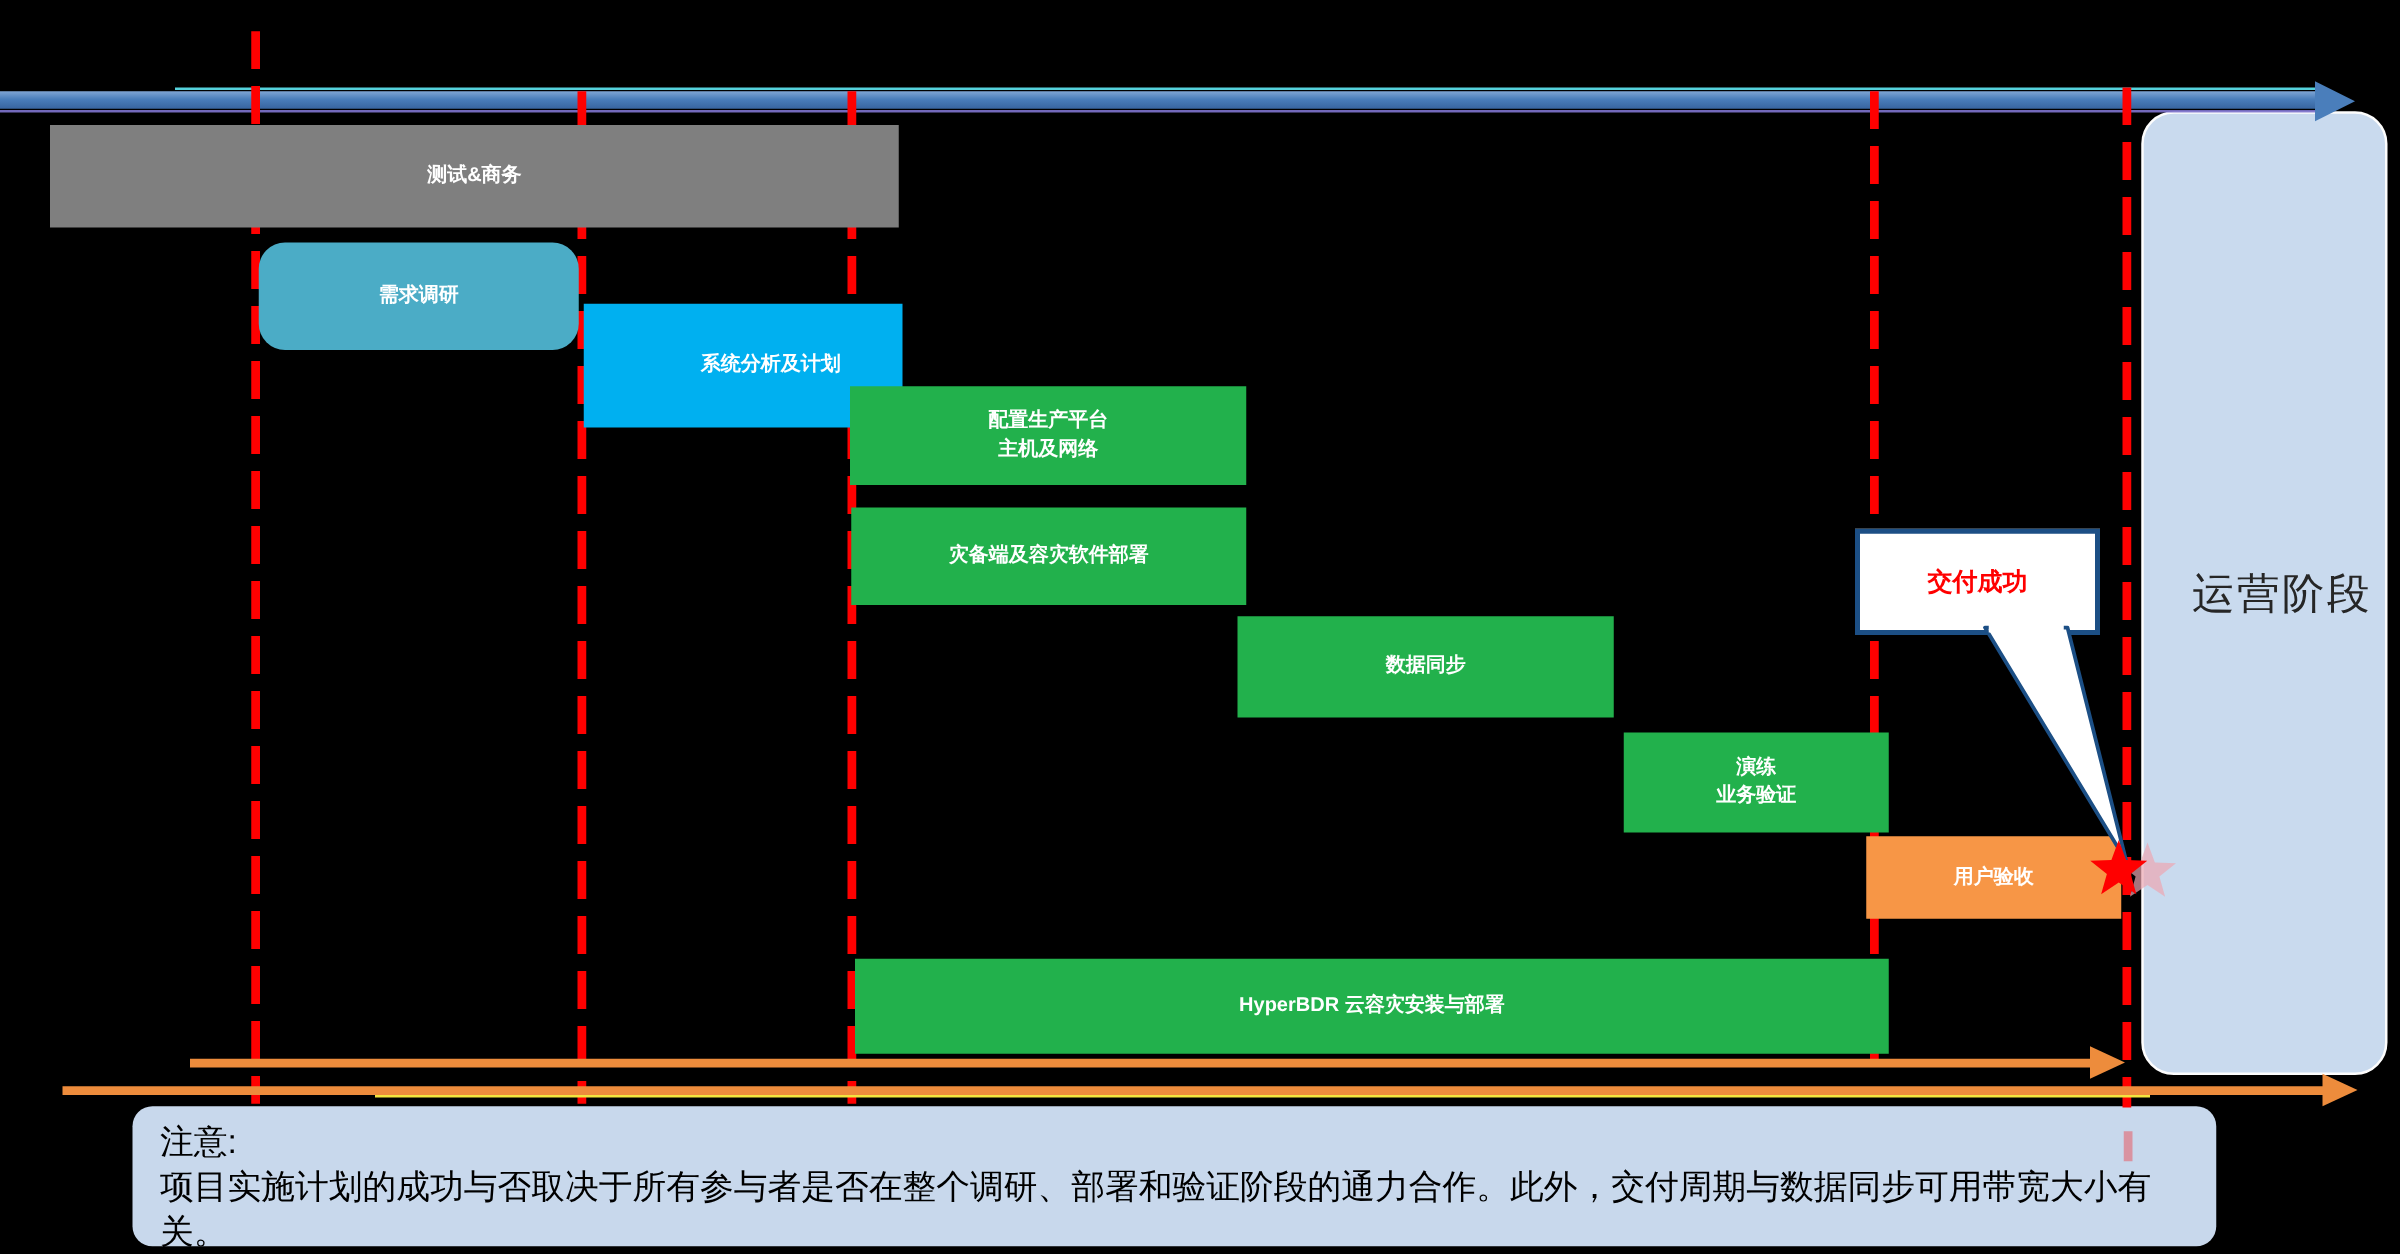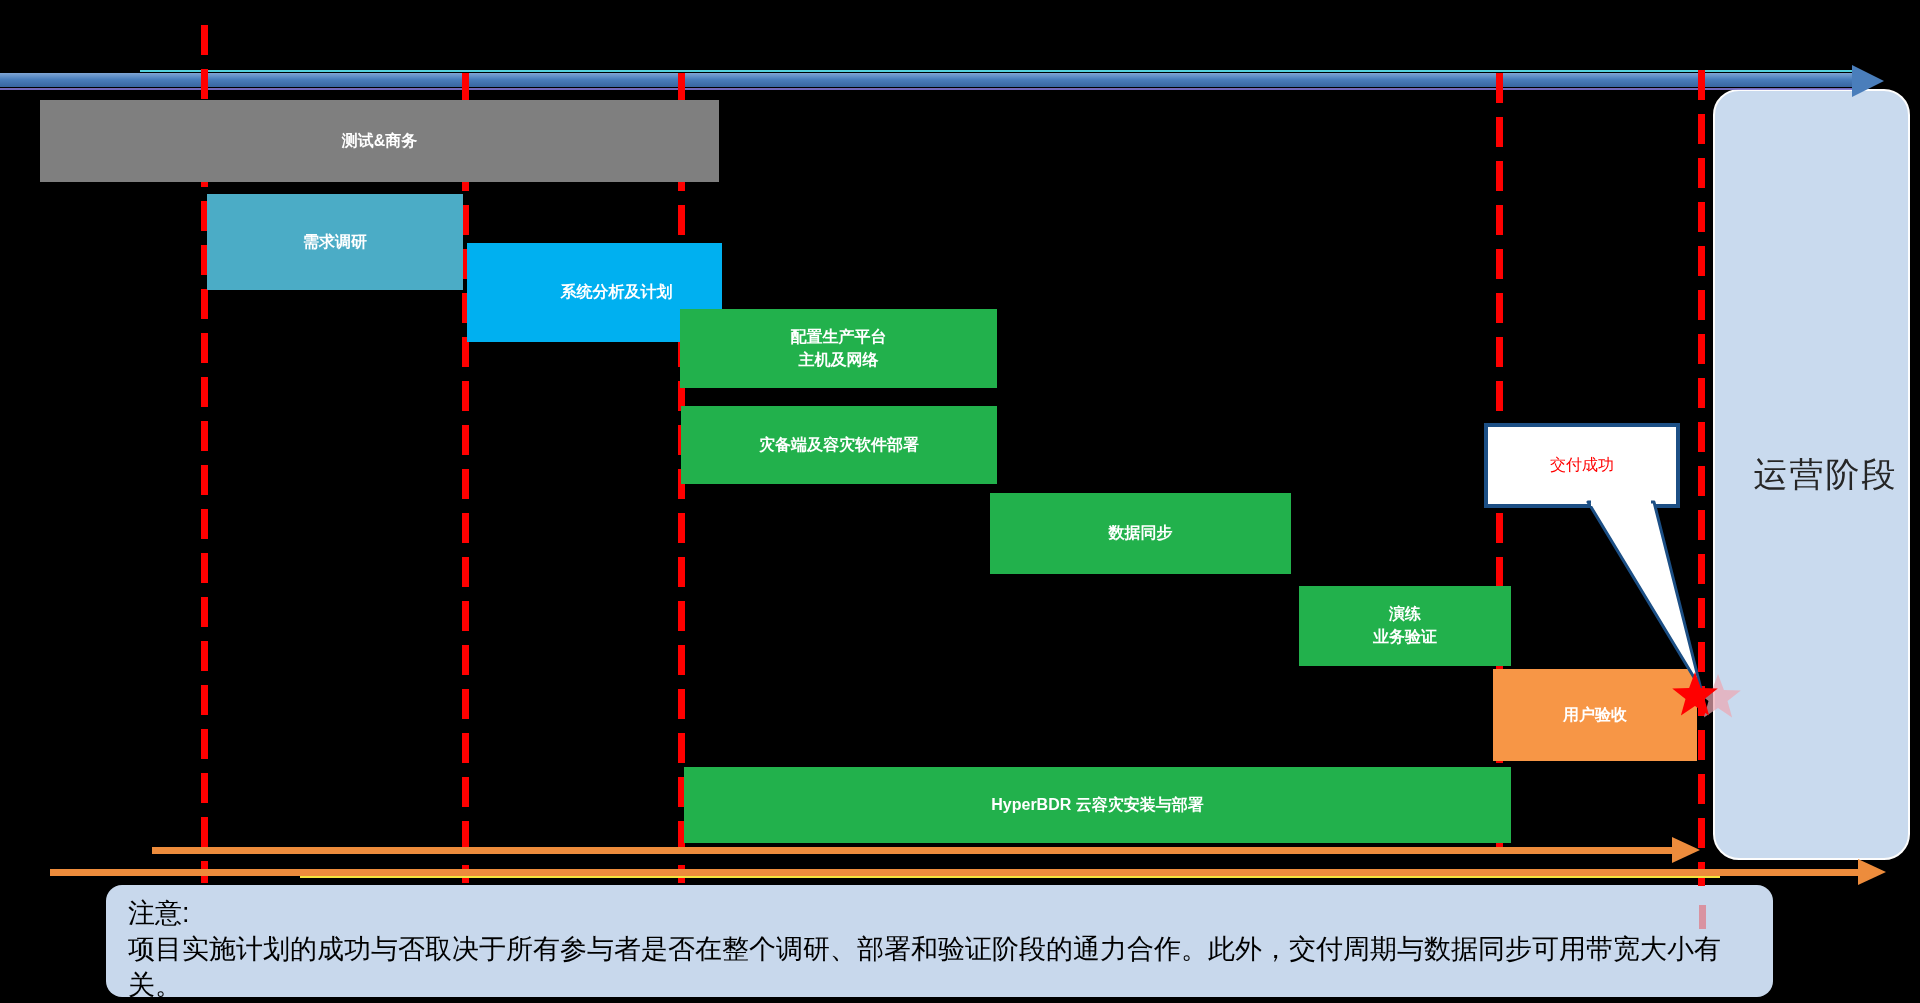--- a/index.html
+++ b/index.html
@@ -44,21 +44,21 @@
   .o-head1{position:absolute;left:1672px;top:837px;width:0;height:0;z-index:40;
     border-left:28px solid #ED8C3C;border-top:13px solid transparent;border-bottom:13px solid transparent;}
   .o-shaft2{position:absolute;left:50px;top:869px;width:1810px;height:7px;background:#ED8C3C;z-index:40;}
   .o-head2{position:absolute;left:1858px;top:859px;width:0;height:0;z-index:40;
     border-left:28px solid #ED8C3C;border-top:13px solid transparent;border-bottom:13px solid transparent;}
 
   
   .callout-box{position:absolute;left:1484px;top:423px;width:196px;height:85px;
     background:#fff;border:4px solid #1C4F85;box-sizing:border-box;z-index:50;
     display:flex;align-items:center;justify-content:center;}
-  .callout-box .lbl{color:#FF0000;font-weight:normal;font-size:16px;}
+  .callout-box .lbl{color:#FF0000;font-weight:bold;font-size:20px;}
   .overlay-svg{position:absolute;left:0;top:0;width:1920px;height:1003px;z-index:52;pointer-events:none;}
 </style>
 </head>
 <body>
 
 <div id="stage">
 
   <div class="op-panel">
     <span class="lbl">运营阶段</span>
   </div>
@@ -77,29 +77,29 @@
       <div class="vline" style="left: 201px; top: 25px; height: 858px;"></div>
       <div class="vline" style="left: 462px; top: 73px; height: 810px;"></div>
       <div class="vline" style="left: 678px; top: 73px; height: 810px;"></div>
       <div class="vline" style="left: 1496px; top: 73px; height: 783px;"></div>
       <div class="vline" style="left: 1698px; top: 70px; height: 816px;"></div>
     </div>
   <div class="vline-frag"></div>
 
   <div id="bars">
       <div class="bar" style="left: 40px; top: 100px; width: 679px; height: 82px; background: rgb(127, 127, 127);">测试&amp;商务</div>
-      <div class="bar" style="left: 207px; top: 194px; width: 256px; height: 96px; background: rgb(75, 172, 198);">需求调研</div>
+      <div class="bar" style="left: 207px; top: 194px; width: 256px; height: 86px; background: rgb(75, 172, 198); border-radius: 21px;">需求调研</div>
       <div class="bar" style="left: 467px; top: 243px; width: 211px; height: 99px; background: rgb(0, 176, 240); padding-left: 44px;">系统分析及计划</div>
       <div class="bar" style="left: 680px; top: 309px; width: 317px; height: 79px; background: rgb(34, 177, 76);">配置生产平台
 主机及网络</div>
       <div class="bar" style="left: 681px; top: 406px; width: 316px; height: 78px; background: rgb(34, 177, 76);">灾备端及容灾软件部署</div>
       <div class="bar" style="left: 990px; top: 493px; width: 301px; height: 81px; background: rgb(34, 177, 76);">数据同步</div>
       <div class="bar" style="left: 1285px; top: 586px; width: 212px; height: 80px; background: rgb(34, 177, 76); margin-left: 14px;">演练
 业务验证</div>
-      <div class="bar" style="left: 1493px; top: 669px; width: 204px; height: 92px; background: rgb(247, 150, 70);">用户验收</div>
+      <div class="bar" style="left: 1493px; top: 669px; width: 204px; height: 66px; background: rgb(247, 150, 70);">用户验收</div>
       <div class="bar" style="left: 684px; top: 767px; width: 827px; height: 76px; background: rgb(34, 177, 76);">HyperBDR 云容灾安装与部署</div>
     </div>
 
   <div class="yellow-line"></div>
   <div class="o-shaft1"></div>
   <div class="o-head1"></div>
   <div class="o-shaft2"></div>
   <div class="o-head2"></div>
 
   <div class="callout-box">

